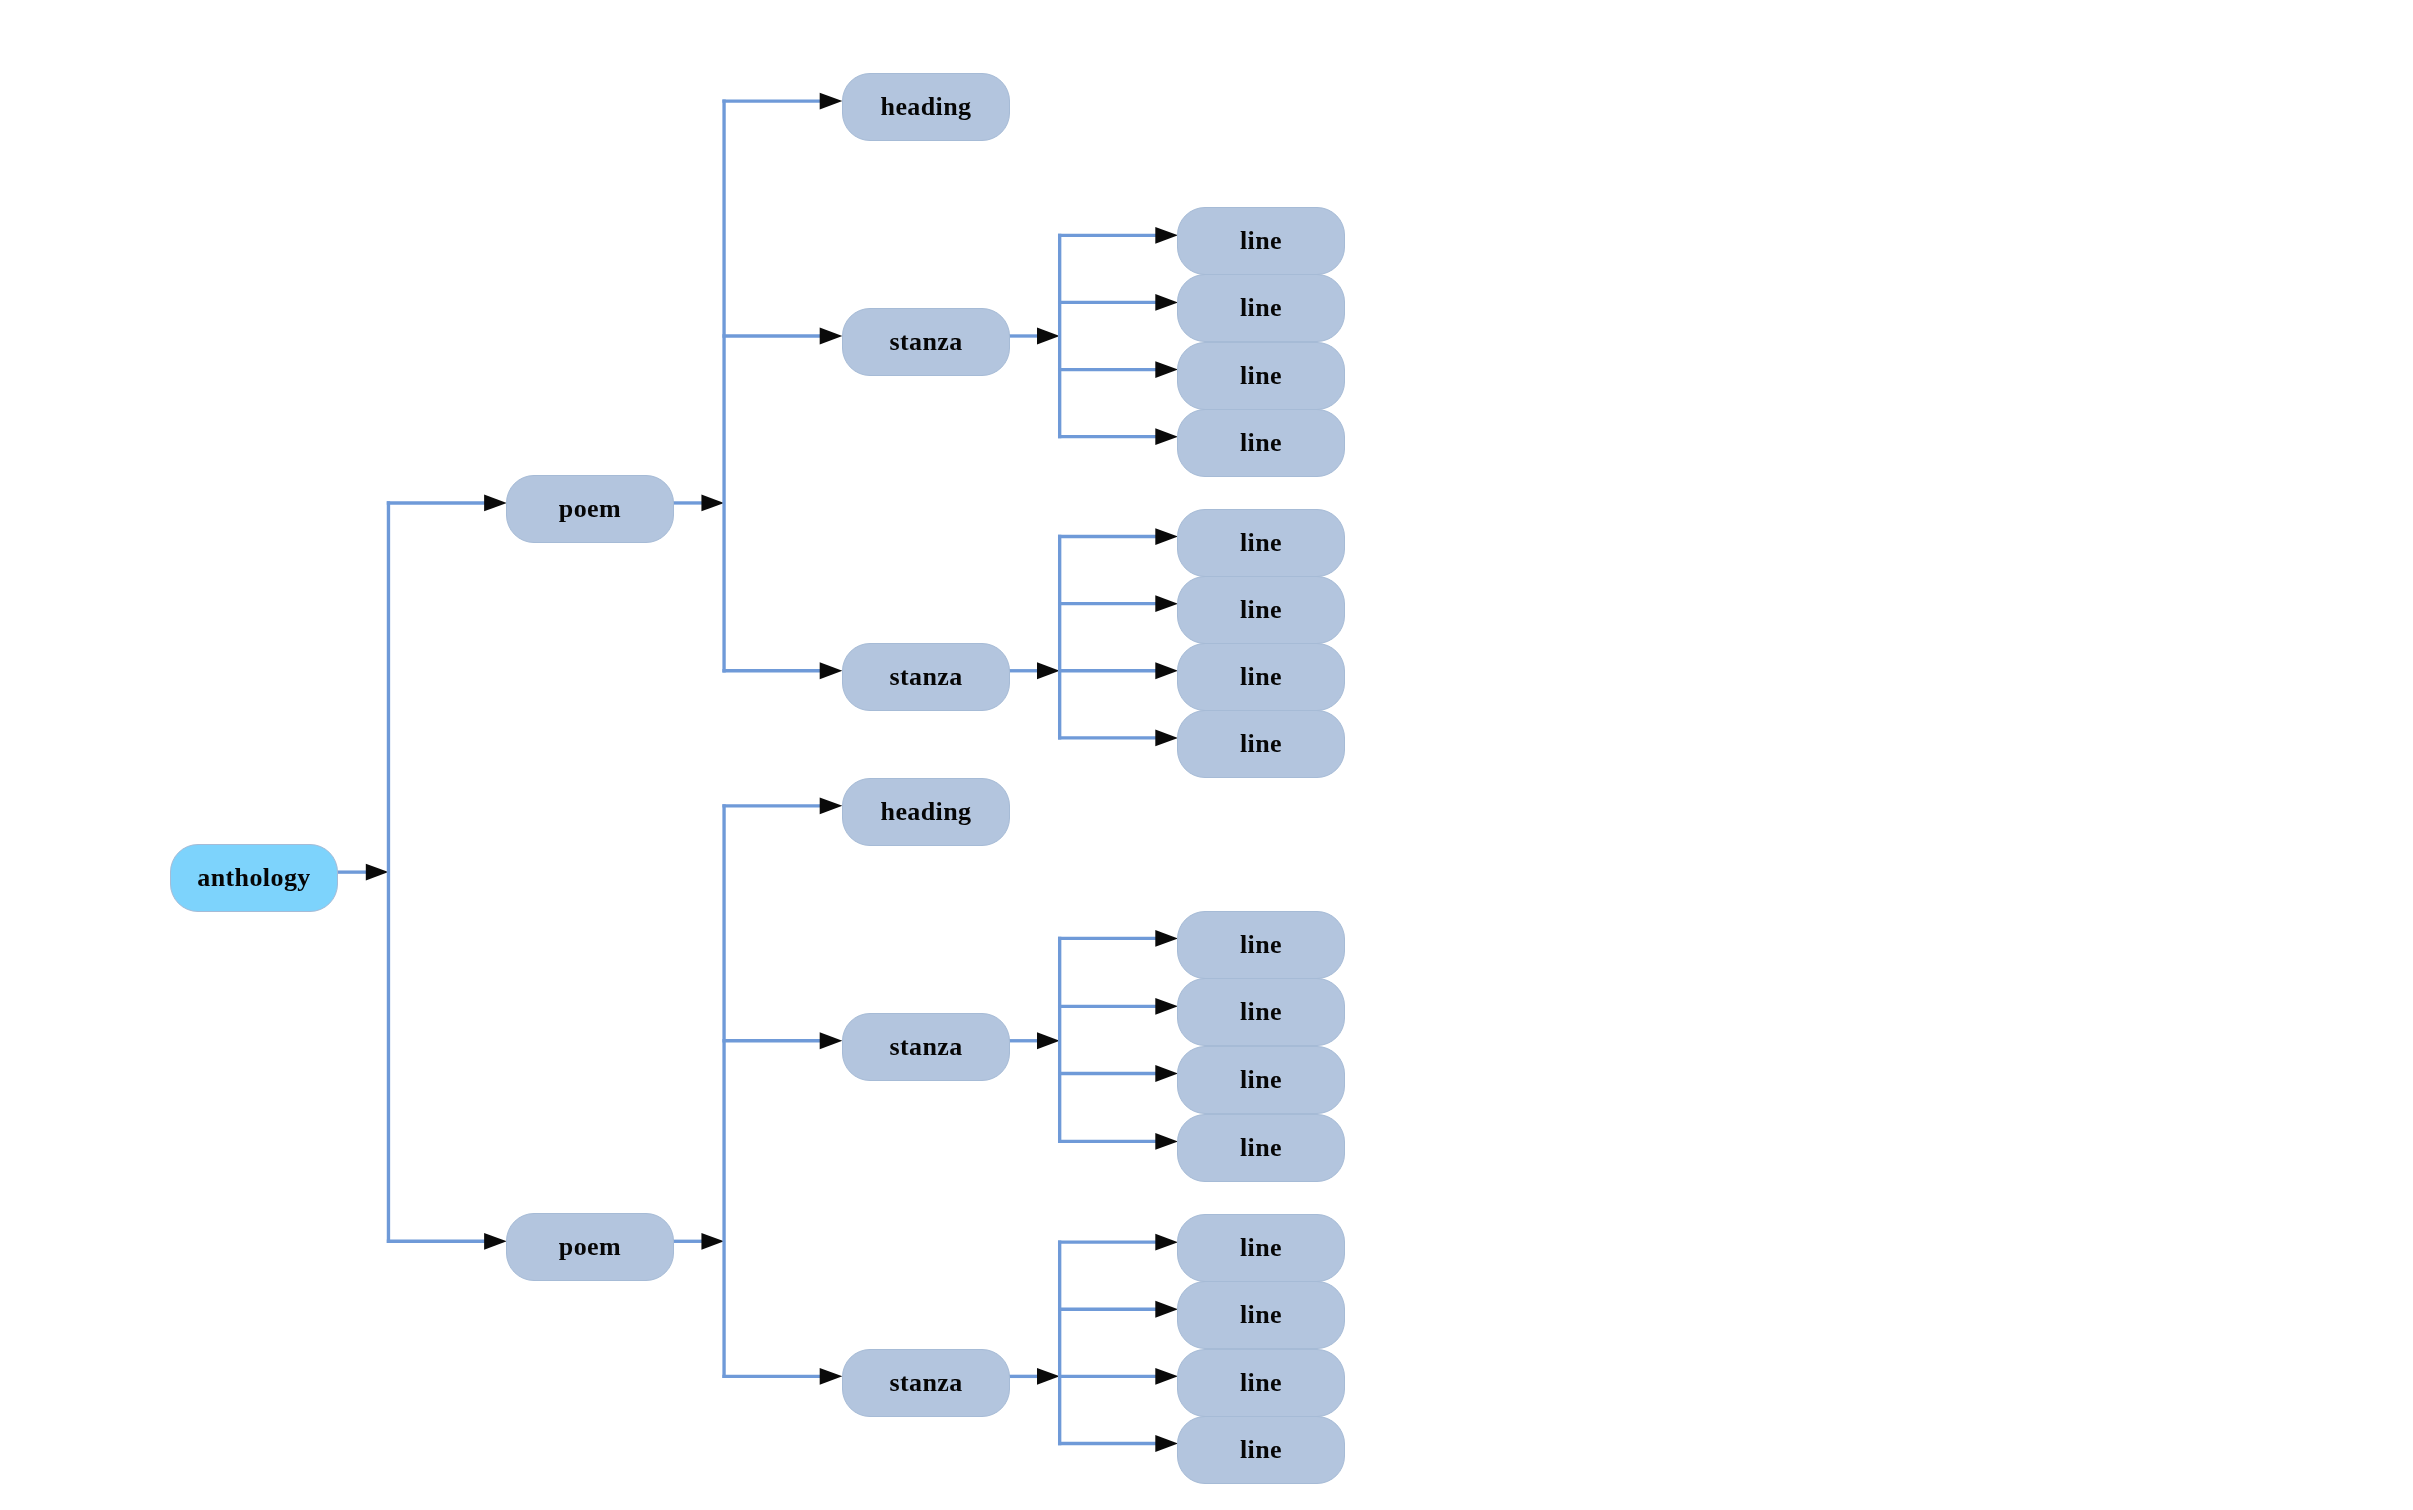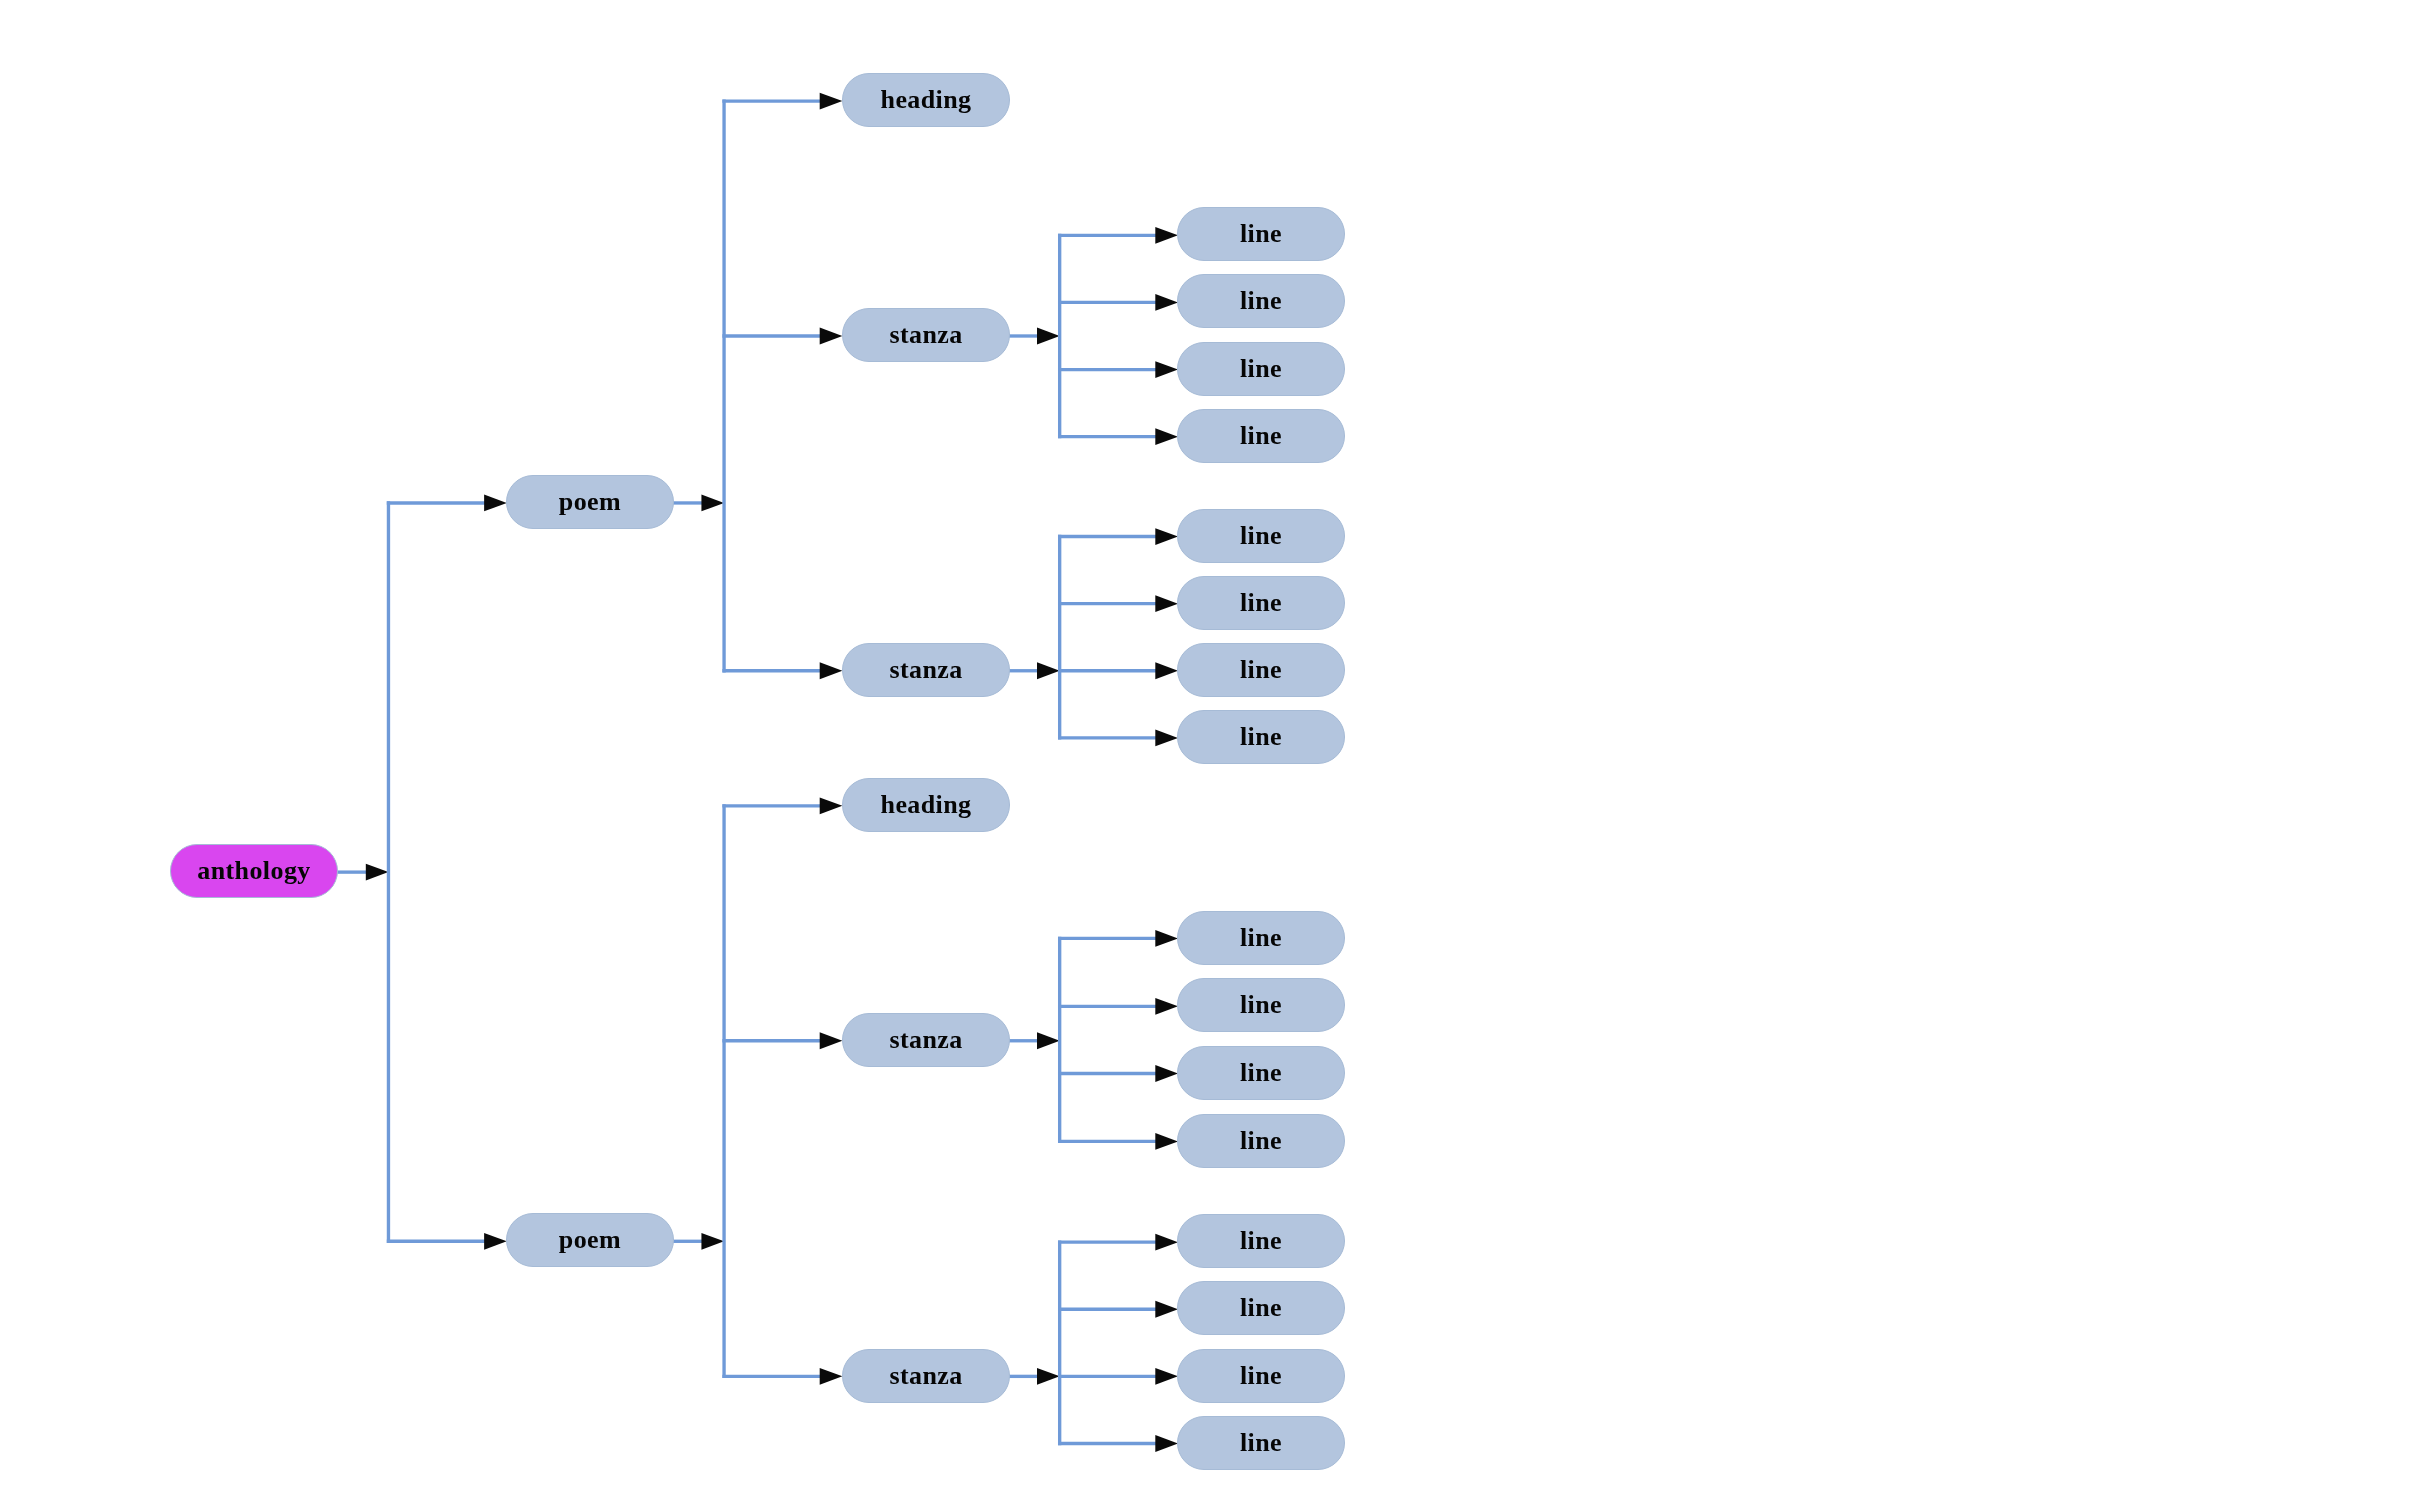--- a/index.html
+++ b/index.html
@@ -21,21 +21,21 @@
     left: 0; top: 0;
   }
   #node-layer {
     position: absolute;
     left: 0; top: 0;
     width: 100%; height: 100%;
   }
   .node {
     position: absolute;
     width: 168px;
-    height: 54px;
+    height: 68px;
     border-radius: 28px;
     border: 0.8px solid transparent;
     box-sizing: border-box;
     display: flex;
     align-items: center;
     justify-content: center;
     font-weight: bold;
     font-size: 26px;
     letter-spacing: 0.4px;
   }
@@ -109,21 +109,21 @@
       <path d="M 1261 1480 H 1378" stroke="#6f9ad8" stroke-width="4" fill="none"></path>
       <polygon points="1404,1480 1377,1470 1377,1490" fill="#0a0a0a"></polygon>
       <path d="M 1261 1560 H 1378" stroke="#6f9ad8" stroke-width="4" fill="none"></path>
       <polygon points="1404,1560 1377,1550 1377,1570" fill="#0a0a0a"></polygon>
       <path d="M 1261 1640 H 1378" stroke="#6f9ad8" stroke-width="4" fill="none"></path>
       <polygon points="1404,1640 1377,1630 1377,1650" fill="#0a0a0a"></polygon>
       <path d="M 1261 1720 H 1378" stroke="#6f9ad8" stroke-width="4" fill="none"></path>
       <polygon points="1404,1720 1377,1710 1377,1730" fill="#0a0a0a"></polygon>
     </svg>
   <div id="node-layer">
-      <div class="node" style="left: 170px; top: 844px; background: #d946ef; border-color: rgb(166, 187, 214); color: rgb(6, 6, 6);">anthology</div>
+      <div class="node" style="left: 170px; top: 844px; background: #7dd3fc; border-color: rgb(166, 187, 214); color: rgb(6, 6, 6);">anthology</div>
       <div class="node" style="left: 506px; top: 475px; background: rgb(179, 197, 222); border-color: rgb(166, 187, 214); color: rgb(6, 6, 6);">poem</div>
       <div class="node" style="left: 842px; top: 73px; background: rgb(179, 197, 222); border-color: rgb(166, 187, 214); color: rgb(6, 6, 6);">heading</div>
       <div class="node" style="left: 842px; top: 308px; background: rgb(179, 197, 222); border-color: rgb(166, 187, 214); color: rgb(6, 6, 6);">stanza</div>
       <div class="node" style="left: 1177px; top: 207px; background: rgb(179, 197, 222); border-color: rgb(166, 187, 214); color: rgb(6, 6, 6);">line</div>
       <div class="node" style="left: 1177px; top: 274px; background: rgb(179, 197, 222); border-color: rgb(166, 187, 214); color: rgb(6, 6, 6);">line</div>
       <div class="node" style="left: 1177px; top: 342px; background: rgb(179, 197, 222); border-color: rgb(166, 187, 214); color: rgb(6, 6, 6);">line</div>
       <div class="node" style="left: 1177px; top: 409px; background: rgb(179, 197, 222); border-color: rgb(166, 187, 214); color: rgb(6, 6, 6);">line</div>
       <div class="node" style="left: 842px; top: 643px; background: rgb(179, 197, 222); border-color: rgb(166, 187, 214); color: rgb(6, 6, 6);">stanza</div>
       <div class="node" style="left: 1177px; top: 509px; background: rgb(179, 197, 222); border-color: rgb(166, 187, 214); color: rgb(6, 6, 6);">line</div>
       <div class="node" style="left: 1177px; top: 576px; background: rgb(179, 197, 222); border-color: rgb(166, 187, 214); color: rgb(6, 6, 6);">line</div>

